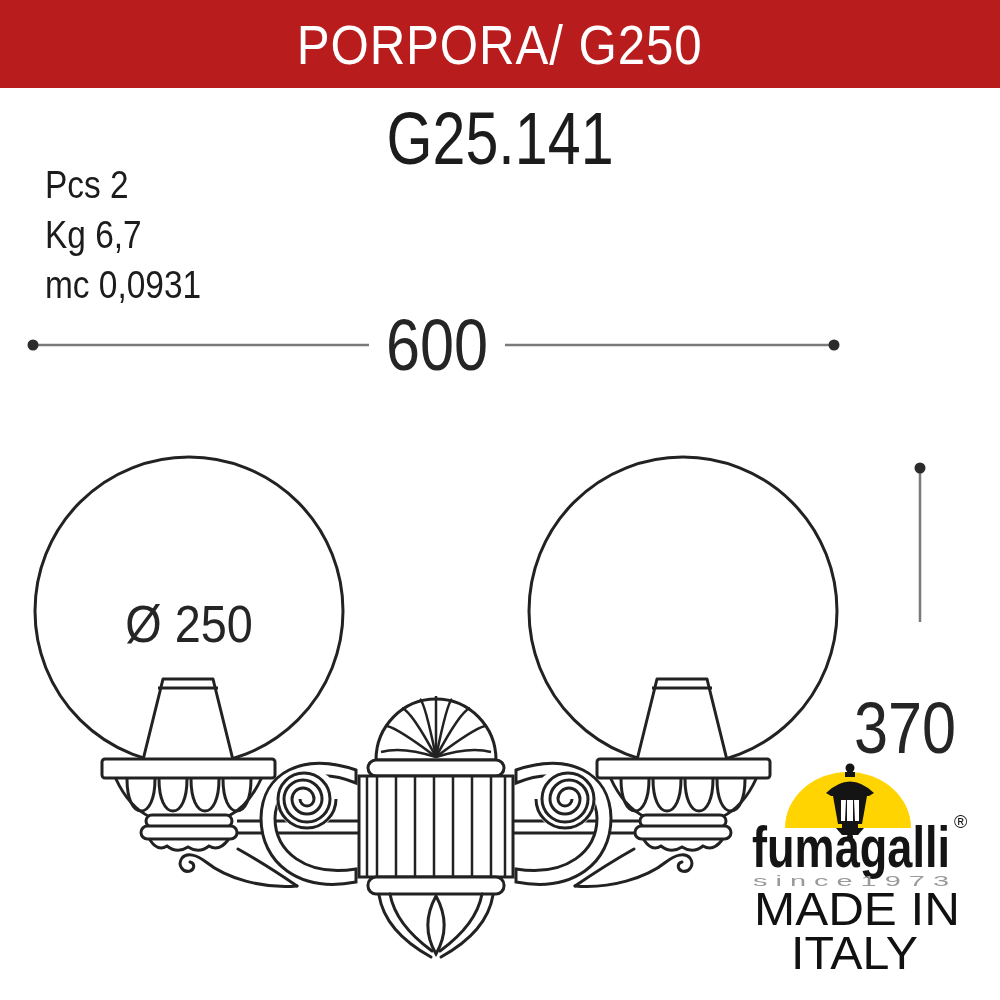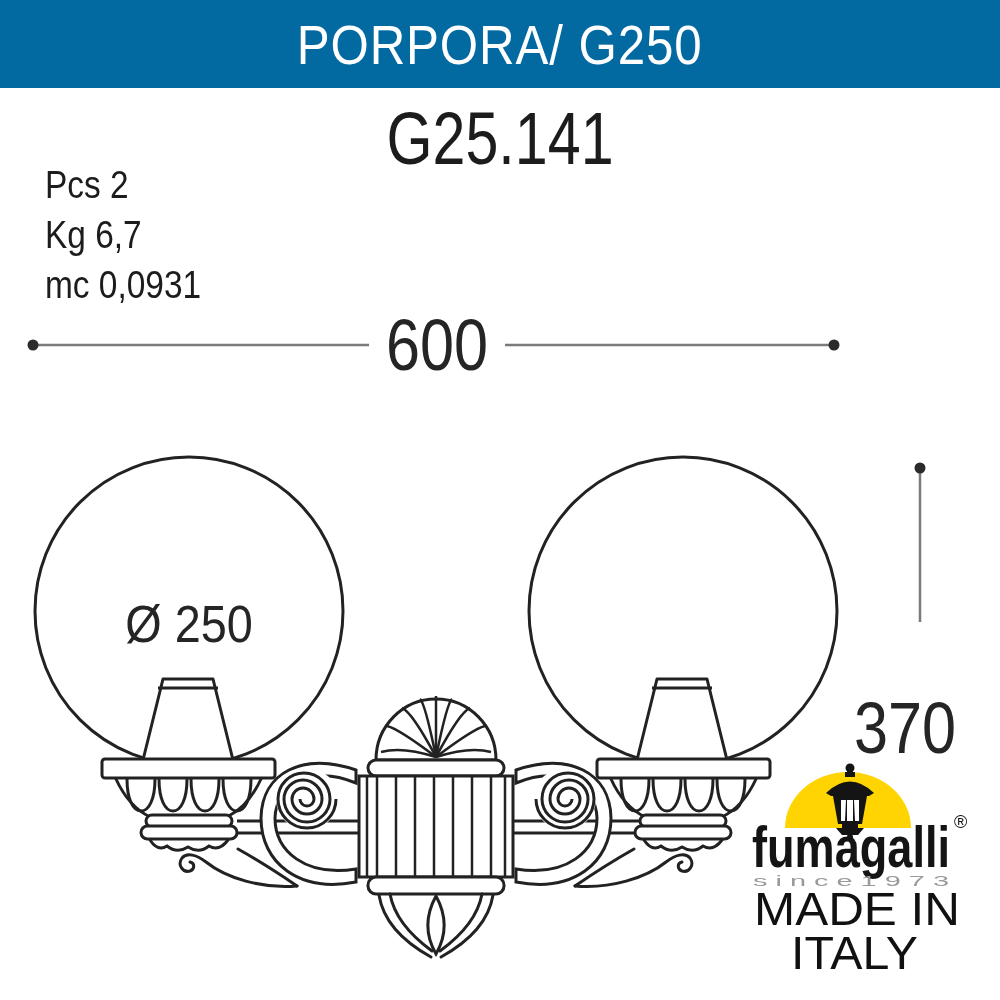--- a/index.html
+++ b/index.html
@@ -3,21 +3,21 @@
 <meta charset="utf-8">
 <style>
   html,body{margin:0;padding:0;}
   body{
     width:1000px;height:1000px;position:relative;background:#ffffff;
     font-family:"Liberation Sans", sans-serif;overflow:hidden;
   }
   .abs{position:absolute;}
   
   #banner{
-    left:0;top:0;width:1000px;height:88px;background:#0369a1;
+    left:0;top:0;width:1000px;height:88px;background:#b91c1c;
     display:flex;align-items:center;justify-content:center;
   }
   #banner .title{
     color:#ffffff;font-size:56px;font-weight:400;letter-spacing:1px;
     transform:scaleX(.88);transform-origin:center;white-space:nowrap;
   }
   
   #model{
     left:0;top:102px;width:1000px;text-align:center;
     font-size:74px;line-height:74px;color:#1c1c1c;

